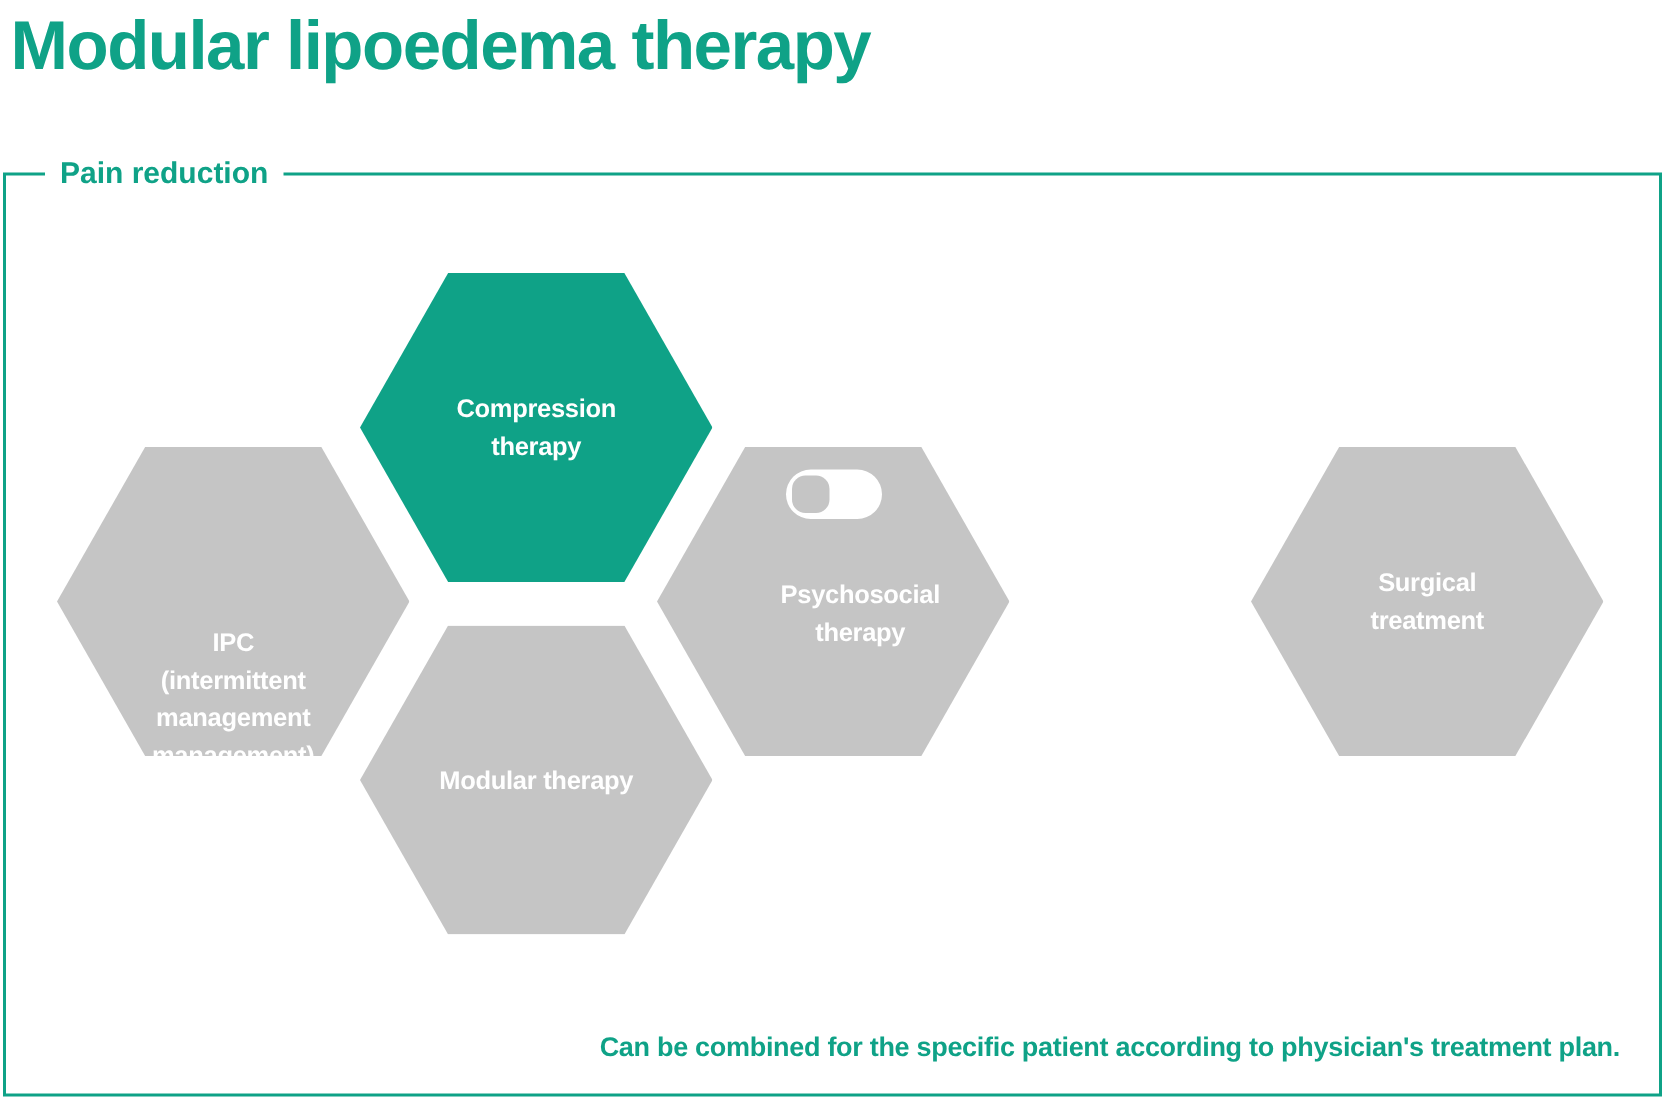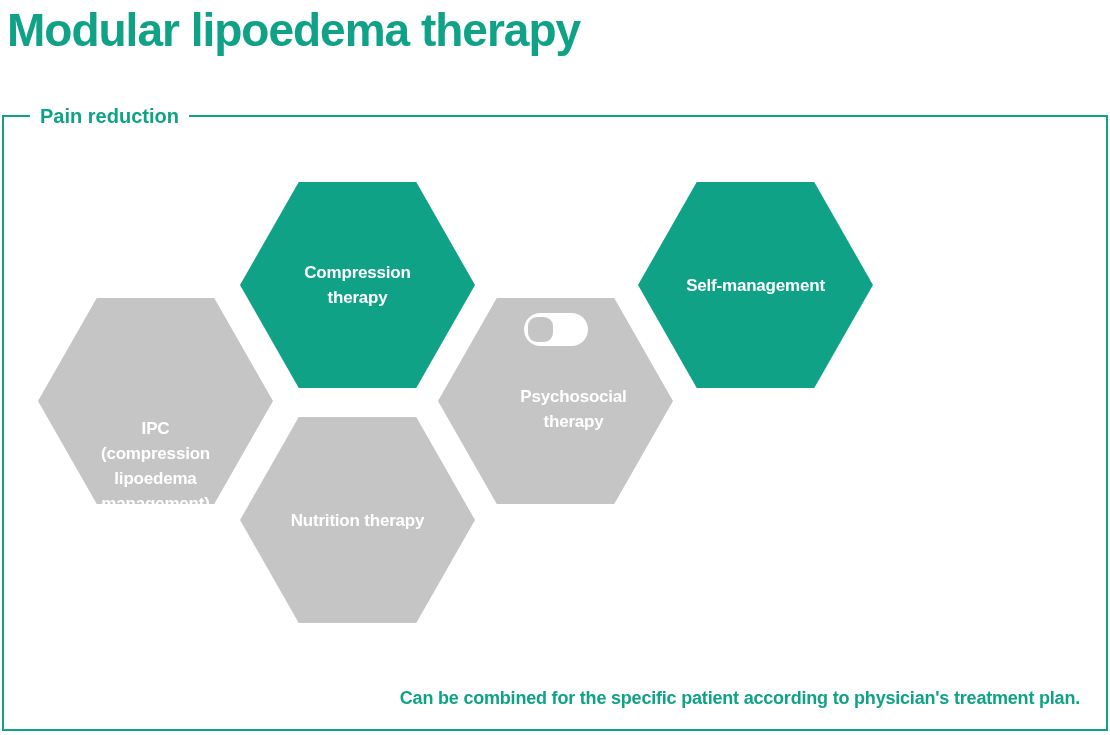--- a/index.html
+++ b/index.html
@@ -68,53 +68,54 @@
 
   <h1 class="title">Modular lipoedema therapy</h1>
 
   <div class="frame">
 
     <div class="legend">Pain reduction</div>
 
     <div class="hex gray hex--ipc">
       <div class="lines">
         <span>IPC</span>
-        <span>(compression</span>
-        <span>lipoedema</span>
+        <span>(intermittent</span>
+        <span>management</span>
         <span>management)</span>
       </div>
     </div>
 
     <div class="hex teal hex--compression">
       <div class="lines">
         <span>Compression</span>
         <span>therapy</span>
       </div>
     </div>
 
     <div class="hex gray hex--physical">
       <div class="lines">
-        <span>Nutrition therapy</span>
+        <span>Modular therapy</span>
       </div>
     </div>
 
     <div class="hex gray hex--psychosocial">
       <div class="toggle">
         <div class="knob"></div>
       </div>
       <div class="lines">
         <span>Psychosocial</span>
         <span>therapy</span>
       </div>
     </div>
 
-    <div class="hex teal hex--self">
+
+
+    <div class="hex gray hex--surgical">
       <div class="lines">
-        <span>Self-management</span>
+        <span>Surgical</span>
+        <span>treatment</span>
       </div>
     </div>
-
-
 
     <div class="note">Can be combined for the specific patient according to physician's treatment plan.</div>
 
   </div>
 </div>
 
 </body></html>

